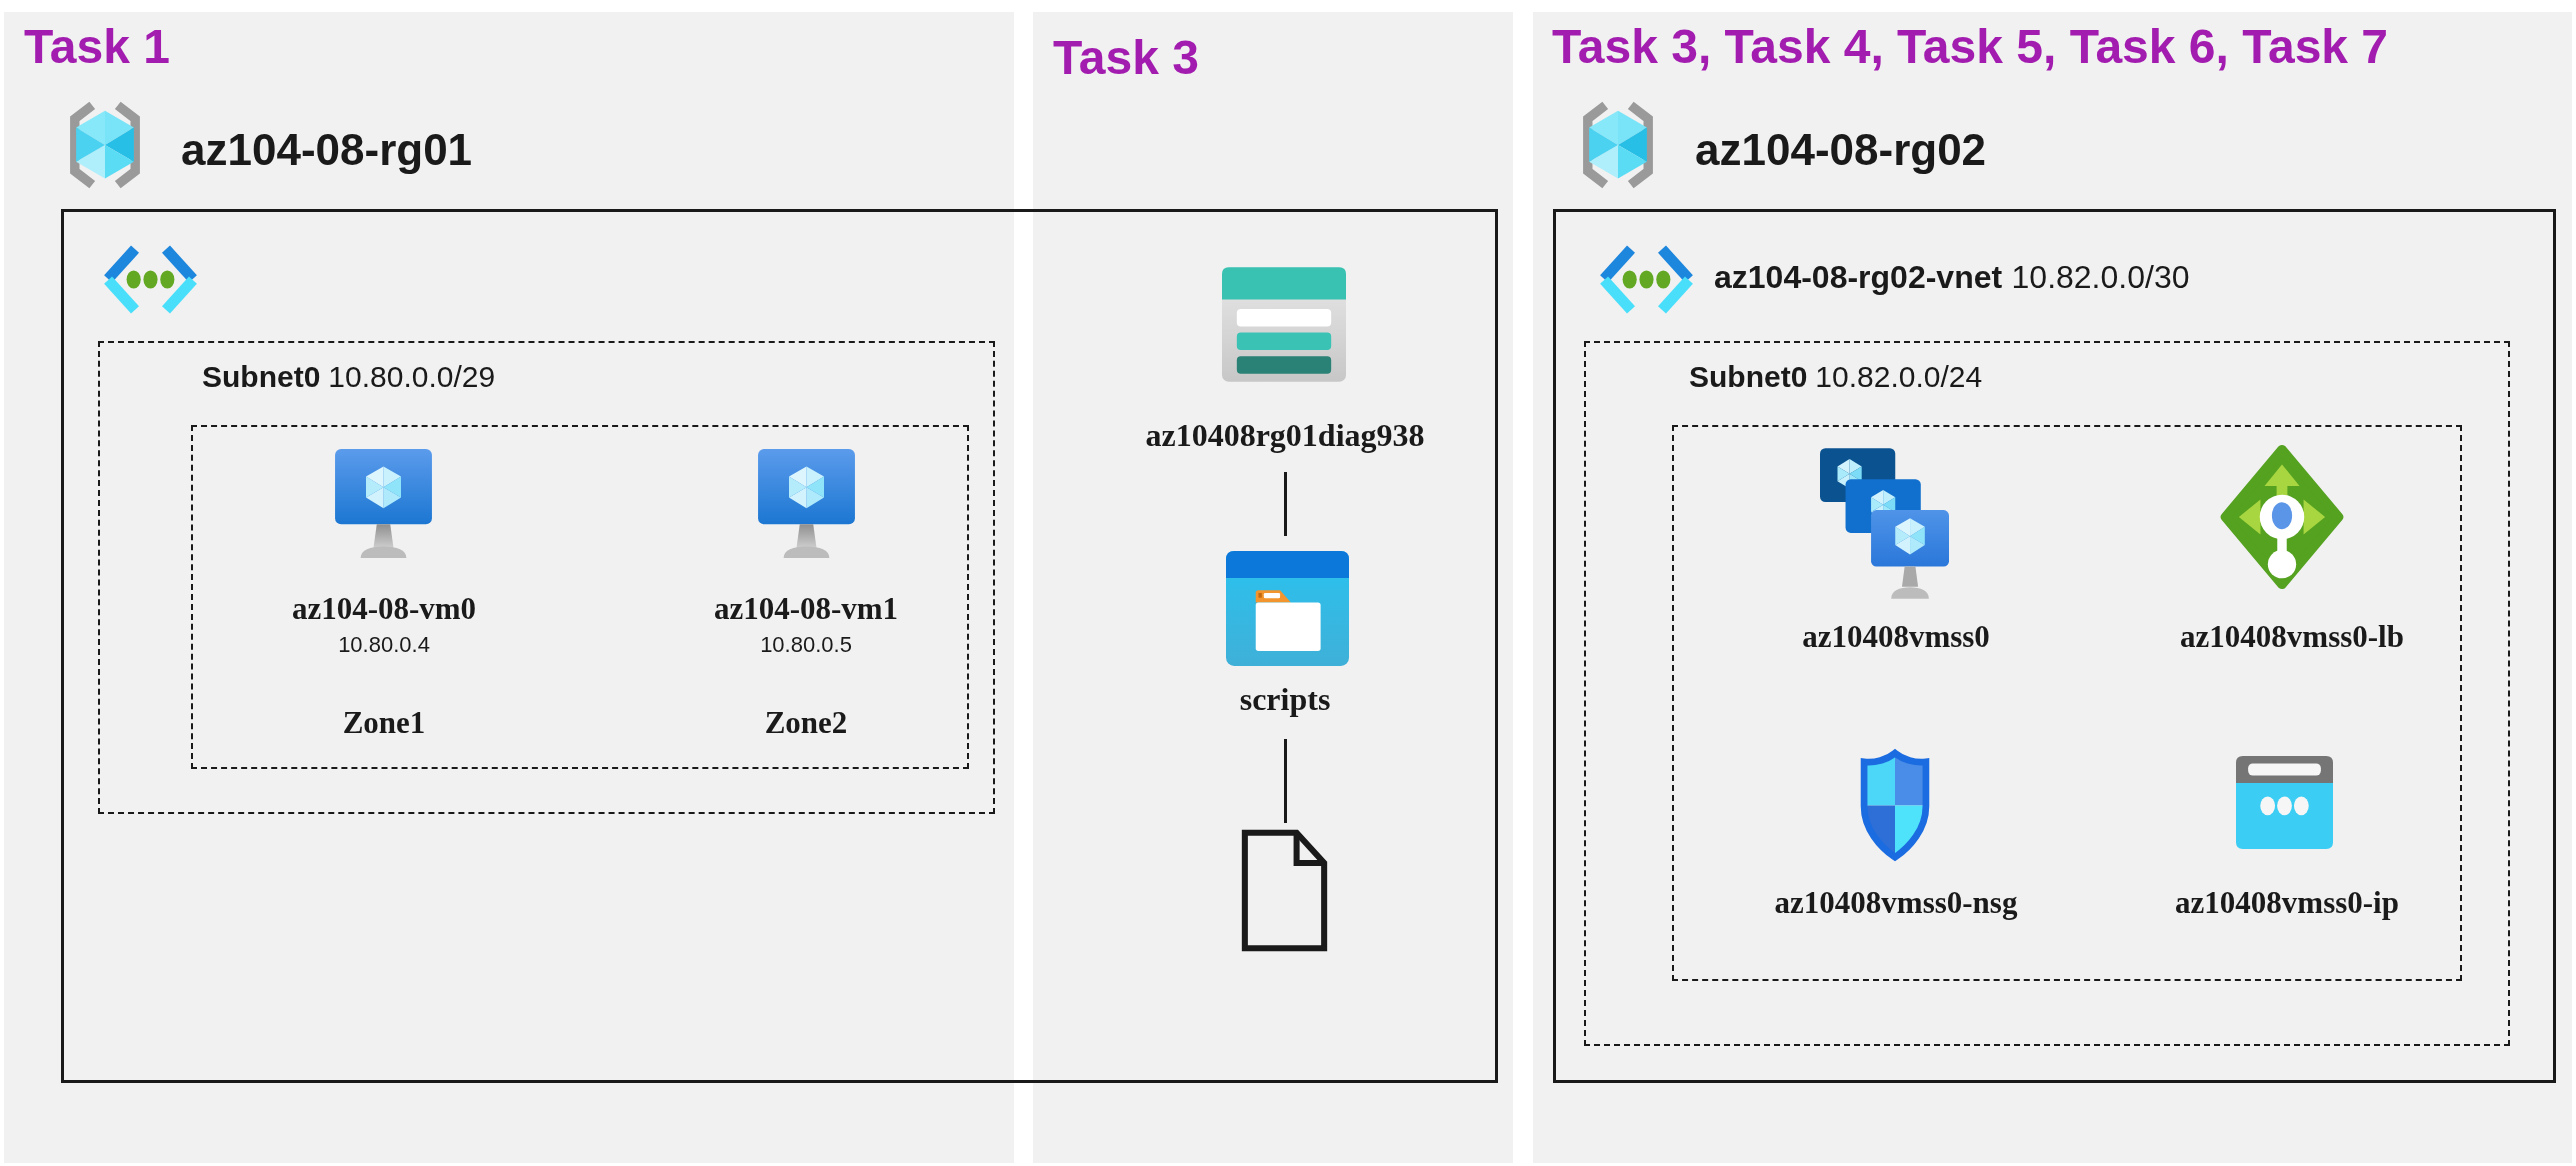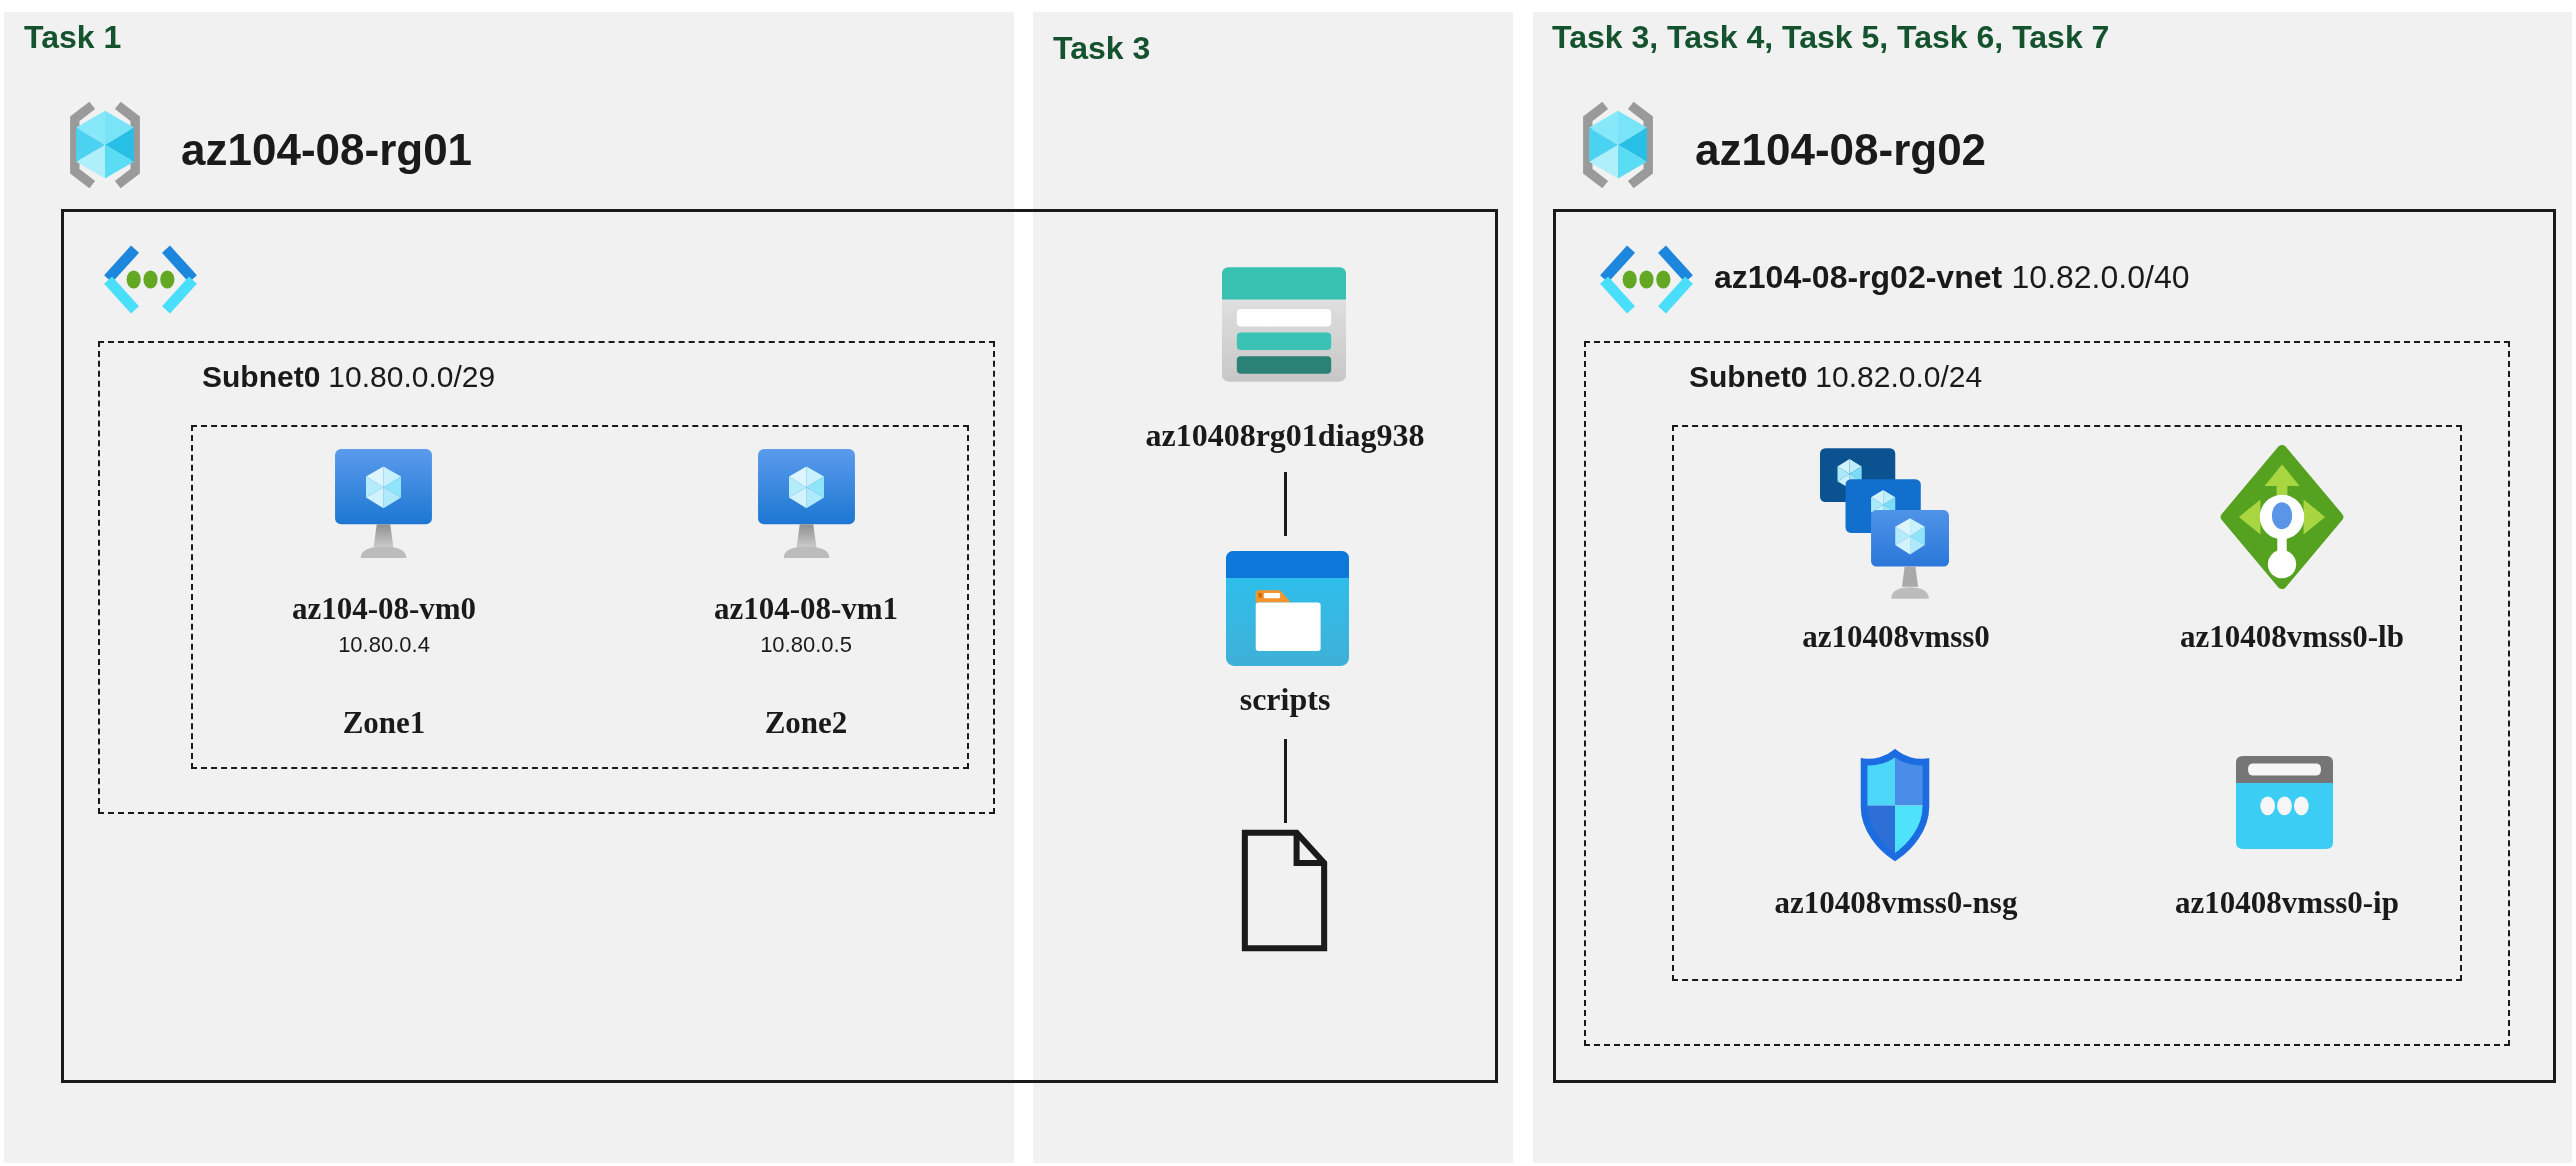--- a/index.html
+++ b/index.html
@@ -1,19 +1,19 @@
 <!DOCTYPE html>
 <html style="font-size:10.8px"><head>
 <meta charset="utf-8">
 <style>
   html,body{margin:0;padding:0;background:#ffffff;}
   body{font-family:"Liberation Sans", sans-serif;color:#1a1a1a;}
   .stage{position:relative;width:2576px;height:1166px;background:#ffffff;overflow:hidden;}
   .panel{position:absolute;top:12px;height:1151px;background:#f1f1f1;z-index:1;}
-  .title{position:absolute;font-size:32px;font-weight:700;color:#14532d;white-space:nowrap;z-index:4;}
+  .title{position:absolute;font-size:48px;font-weight:700;color:#a21caf;white-space:nowrap;z-index:4;}
   .rg-label{position:absolute;font-size:44px;font-weight:700;white-space:nowrap;z-index:4;text-align:center;}
   .row-label{position:absolute;font-size:32px;white-space:nowrap;z-index:4;}
   .row-label .b{font-weight:700;}
   .row-label .r{font-weight:400;margin-left:9.4px;}
   .subnet-label{position:absolute;font-size:30px;white-space:nowrap;z-index:4;}
   .subnet-label .b{font-weight:700;}
   .subnet-label .r{font-weight:400;margin-left:8px;}
   .res-label{position:absolute;font-size:31px;font-weight:700;white-space:nowrap;transform:translateX(-50%);z-index:4;font-family:Liberation Serif, serif;}
   .sub-label{position:absolute;font-size:22px;font-weight:400;white-space:nowrap;transform:translateX(-50%);z-index:4;}
   .solid-box{position:absolute;border:3.4px solid #1a1a1a;z-index:2;}
@@ -170,21 +170,21 @@
   <svg style="left:1596px;top:243px;" width="101" height="73" viewBox="0 0 150 108">
     <line x1="52" y1="9" x2="12" y2="53" stroke="#1d86dd" stroke-width="16"></line>
     <line x1="12" y1="55" x2="52" y2="99" stroke="#49dffb" stroke-width="16"></line>
     <line x1="98" y1="9" x2="138" y2="53" stroke="#1d86dd" stroke-width="16"></line>
     <line x1="138" y1="55" x2="98" y2="99" stroke="#49dffb" stroke-width="16"></line>
     <ellipse cx="50" cy="54" rx="10.5" ry="13.5" fill="#63a822"></ellipse>
     <ellipse cx="75" cy="54" rx="10.5" ry="13.5" fill="#63a822"></ellipse>
     <ellipse cx="100" cy="54" rx="10.5" ry="13.5" fill="#63a822"></ellipse>
   </svg>
   <div class="row-label" style="left:1714px;top:259px;">
-    <span class="b">az104-08-rg02-vnet</span><span class="r">10.82.0.0/40</span>
+    <span class="b">az104-08-rg02-vnet</span><span class="r">10.82.0.0/30</span>
   </div>
 
   <div class="dash-box" style="left:1584px;top:341px;width:922px;height:701px;"></div>
   <div class="subnet-label" style="left:1689px;top:360px;">
     <span class="b">Subnet0</span><span class="r">10.82.0.0/24</span>
   </div>
 
   <div class="dash-box" style="left:1672px;top:425px;width:786px;height:552px;"></div>
 
   <svg style="left:1820px;top:448px;" width="129" height="151" viewBox="0 0 192 224">

